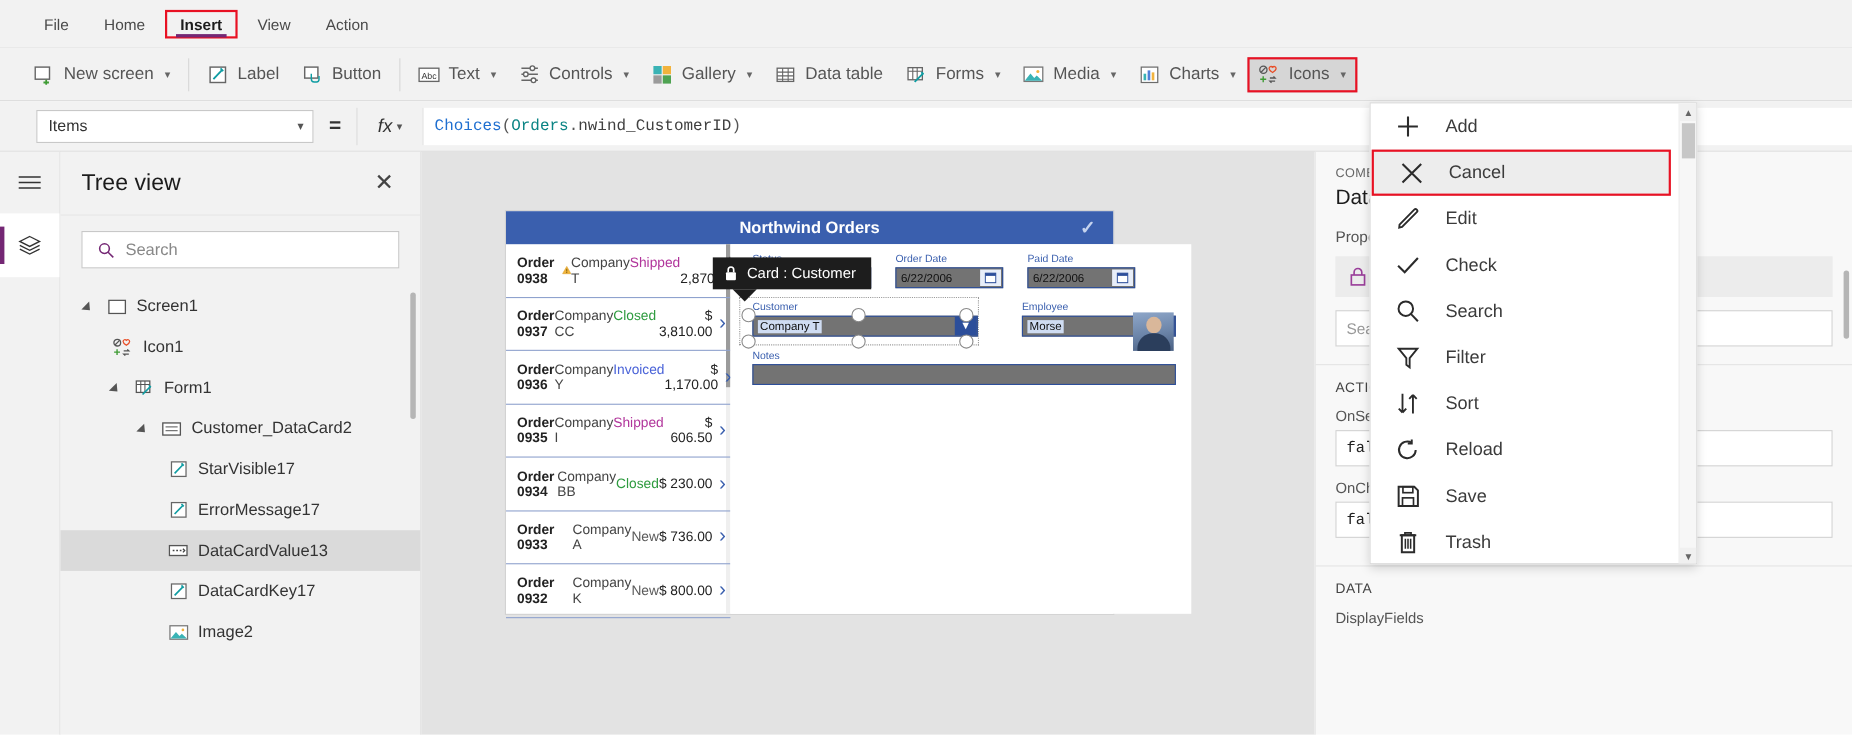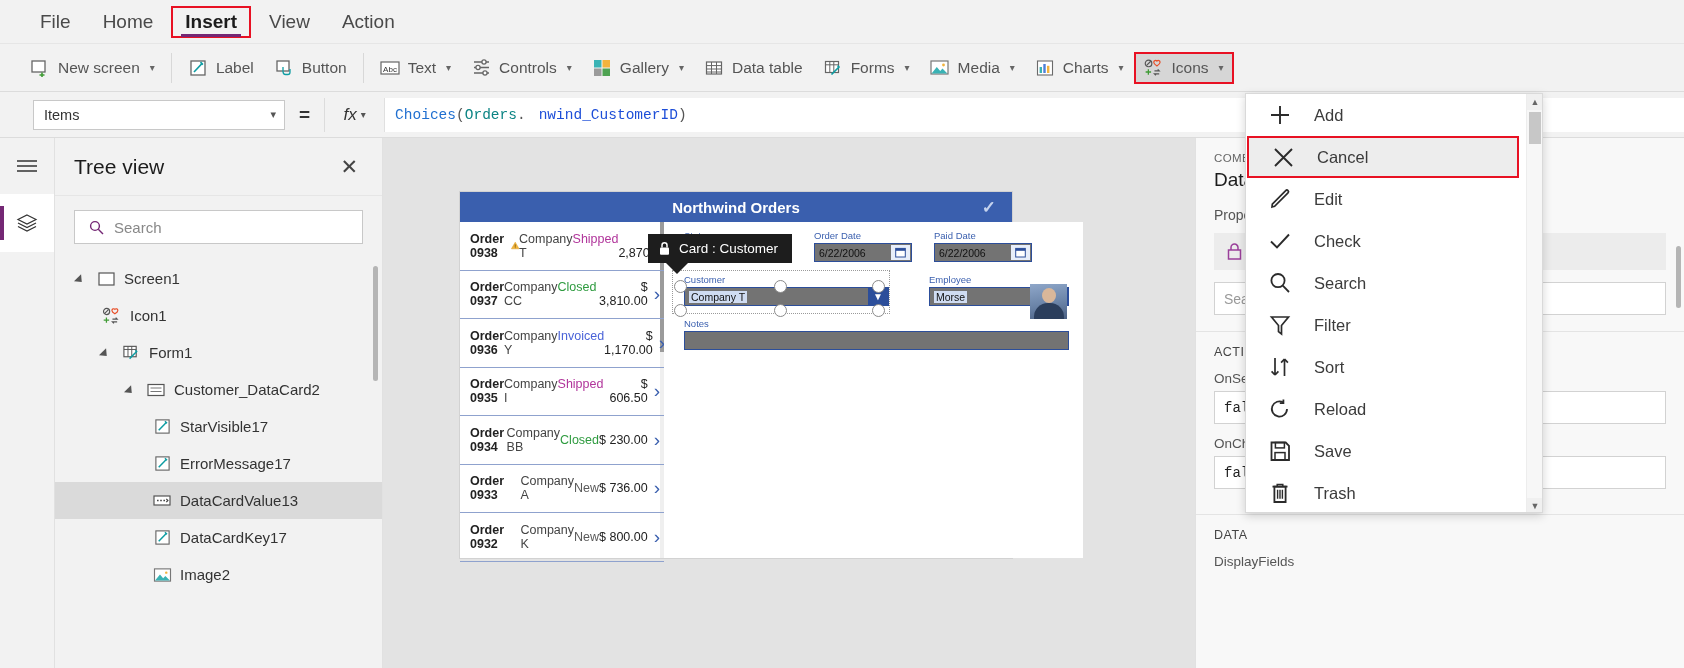--- a/index.html
+++ b/index.html
@@ -16,21 +16,21 @@
   
   .menubar {
     position: absolute; top: 0; left: 0; width: 1684px; height: 44px;
     background: #f2f2f2;
     display: flex; align-items: center;
     padding-left: 26px;
     border-bottom: 1px solid #e6e6e6;
   }
   .menu-item {
     position: relative;
-    font-size: 19px; color: #4a4a4a;
+    font-size: 14px; color: #4a4a4a;
     padding: 4px 14px; margin-right: 4px;
     cursor: pointer; white-space: nowrap;
   }
   .menu-item.active {
     color: #1c1c1c; font-weight: bold;
     border: 2px solid #e81123;
     padding: 3px 12px;
   }
   .menu-item.active::after {
     content: ""; position: absolute;
@@ -84,21 +84,21 @@
   .fx-box .chev { font-size: 10px; font-style: normal; color: #555; }
   .formula-input {
     flex: 1; height: 34px; background: #fff;
     display: flex; align-items: center; padding-left: 10px;
     font-family: "Liberation Mono", monospace; font-size: 14.5px;
     border-left: 1px solid #e0e0e0;
   }
   .tok-fn { color: #1f6fd0; }
   .tok-pn { color: #555; }
   .tok-tbl { color: #0b8484; }
-  .tok-col { color: #1d4ed8; margin-left: 13px; }
+  .tok-col { color: #404040; }
 
   
   .rail {
     position: absolute; top: 138px; left: 0; width: 55px; height: 530px;
     background: #f2f2f2; border-right: 1px solid #e1e1e1;
   }
   .rail-burger {
     height: 56px; display: flex; align-items: center; justify-content: center; cursor: pointer;
   }
   .rail-btn {

